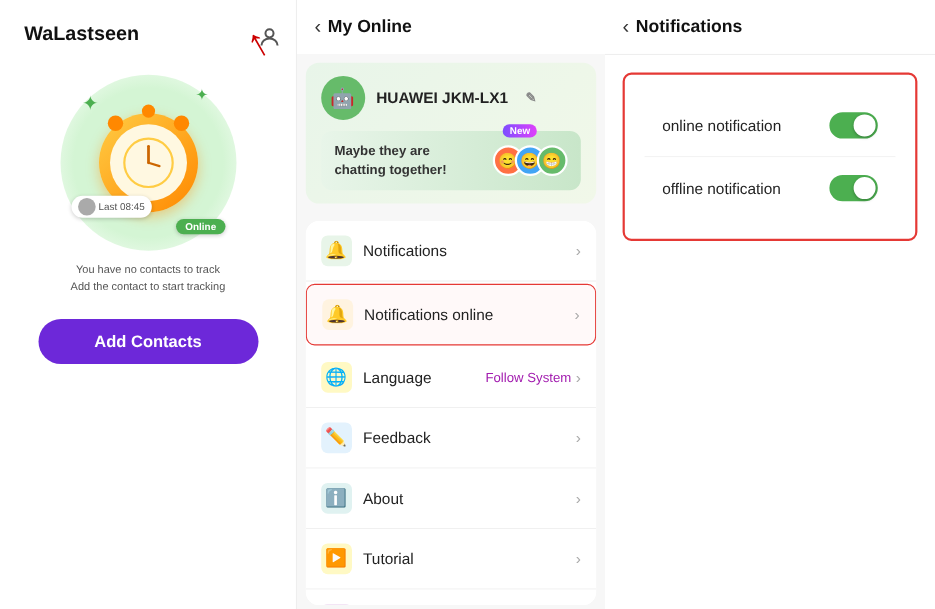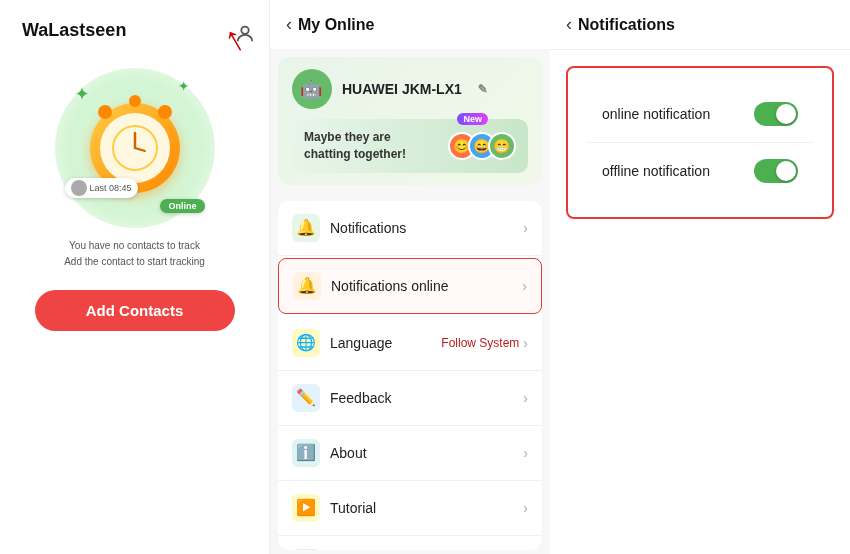--- a/index.html
+++ b/index.html
@@ -135,21 +135,21 @@
       font-weight: bold;
     }
     .no-contacts-text {
       text-align: center;
       color: #555;
       font-size: 10px;
       line-height: 1.6;
       margin-bottom: 20px;
     }
     .add-contacts-btn {
-      background: #ef4444;
+      background: #6d28d9;
       color: #fff;
       border: none;
       border-radius: 25px;
       padding: 12px 40px;
       font-size: 15px;
       font-weight: 600;
       cursor: pointer;
       width: 200px;
     }
 
@@ -293,21 +293,21 @@
     .icon-teal { background: #e0f2f1; }
     .icon-purple { background: #f3e5f5; }
 
     .menu-label {
       flex: 1;
       font-size: 14px;
       color: #222;
     }
     .menu-sublabel {
       font-size: 12px;
-      color: #b91c1c;
+      color: #a21caf;
       margin-right: 4px;
     }
     .menu-chevron {
       color: #aaa;
       font-size: 14px;
     }
 
     
     .right-panel {
       flex: 1;

